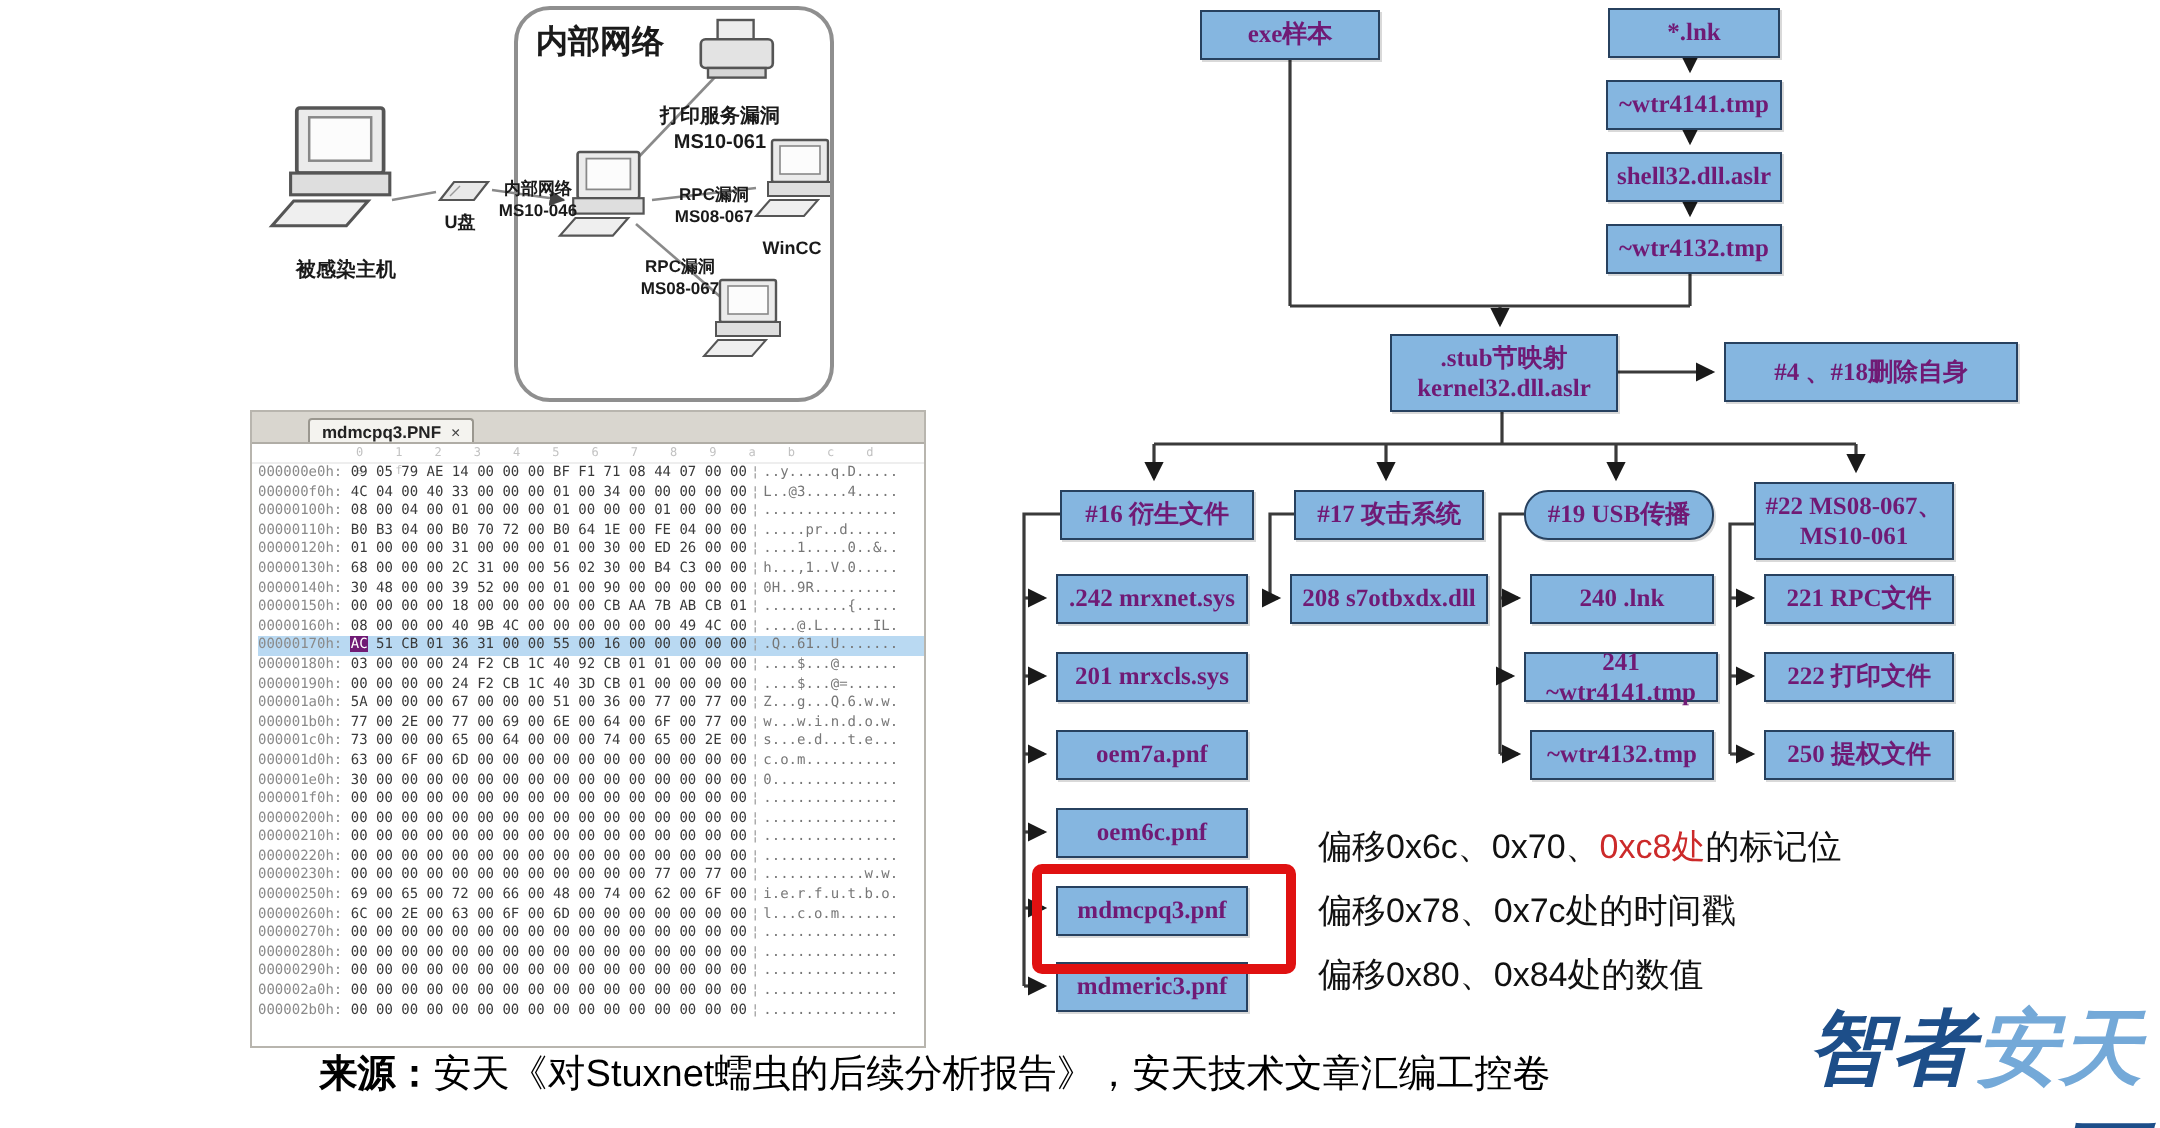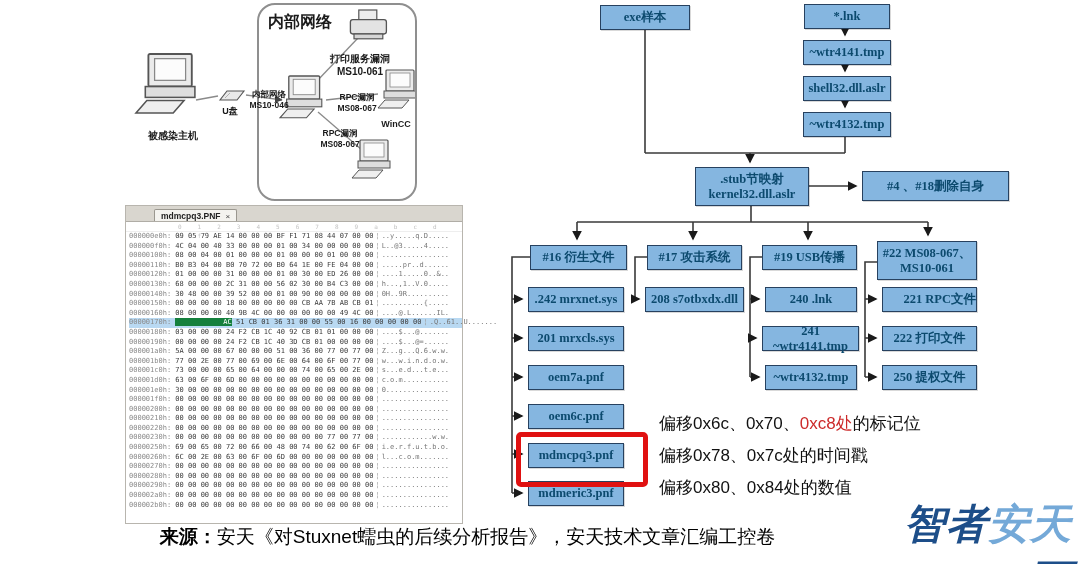--- a/index.html
+++ b/index.html
@@ -32,28 +32,28 @@
   #hexruler{font-family:"DejaVu Sans Mono",monospace;font-size:6px;color:#c2c2c2;
         padding-left:52px;letter-spacing:6.2px;height:9px;line-height:9px;border-bottom:1px solid #eee;}
   #hexbody{padding-left:3px;}
   .hexrow{font-family:"DejaVu Sans Mono",monospace;font-size:7px;line-height:9.6px;
         white-space:pre;color:#3a3a3a;}
   .hexrow .off{color:#8a8a8a;}
   .hexrow .bytes{color:#3a3a3a;}
   .hexrow .sep{color:#999;margin:0 2px;}
   .hexrow .asc{color:#777;}
   .hexrow.hl{background:#b9d9f2;}
-  .hexrow .selbyte{background:#15803d;color:#fff;padding-left:48px;}
+  .hexrow .selbyte{background:#701a75;color:#fff;}
 
   
   #flow-svg{position:absolute;left:0;top:0;width:1080px;height:564px;pointer-events:none;}
   .flow-box{position:absolute;background:#85b6e0;border:1.6px solid #27415f;
         display:flex;flex-direction:column;align-items:center;justify-content:center;
         font-family:"Liberation Serif","DejaVu Sans",serif;font-weight:600;
-        font-size:12.5px;color:#0c4a6e;text-align:center;line-height:1.15;
+        font-size:12.5px;color:#701a75;text-align:center;line-height:1.15;
         box-shadow:1px 1px 0 rgba(0,0,0,0.15);}
   #red-box{position:absolute;left:516px;top:432px;width:122px;height:45px;
         border:5px solid #e01111;border-radius:5px;}
 
   
   #annos{position:absolute;left:659px;top:408px;width:300px;
         font-size:17px;font-weight:500;color:#111;line-height:32px;}
   #annos .red{color:#cc2a2a;}
 
   
@@ -239,21 +239,21 @@
       </div>
       <div class="flow-box" style="left: 862px; top: 171px; width: 145px; height: 28px;">
         <div>#4 、#18删除自身</div>
       </div>
       <div class="flow-box" style="left: 530px; top: 245px; width: 95px; height: 23px;">
         <div>#16 衍生文件</div>
       </div>
       <div class="flow-box" style="left: 647px; top: 245px; width: 93px; height: 23px;">
         <div>#17 攻击系统</div>
       </div>
-      <div class="flow-box" style="left: 762px; top: 245px; width: 93px; height: 23px;">
+      <div class="flow-box" style="left: 762px; top: 245px; width: 93px; height: 23px; border-radius: 12px;">
         <div>#19 USB传播</div>
       </div>
       <div class="flow-box" style="left: 877px; top: 241px; width: 98px; height: 37px;">
         <div>#22 MS08-067、</div>
         <div>MS10-061</div>
       </div>
       <div class="flow-box" style="left: 528px; top: 287px; width: 94px; height: 23px;">
         <div>.242 mrxnet.sys</div>
       </div>
       <div class="flow-box" style="left: 528px; top: 326px; width: 94px; height: 23px;">
@@ -276,21 +276,21 @@
       </div>
       <div class="flow-box" style="left: 765px; top: 287px; width: 90px; height: 23px;">
         <div>240 .lnk</div>
       </div>
       <div class="flow-box" style="left: 762px; top: 326px; width: 95px; height: 23px;">
         <div>241 ~wtr4141.tmp</div>
       </div>
       <div class="flow-box" style="left: 765px; top: 365px; width: 90px; height: 23px;">
         <div>~wtr4132.tmp</div>
       </div>
-      <div class="flow-box" style="left: 882px; top: 287px; width: 93px; height: 23px; align-items: flex-end;">
+      <div class="flow-box" style="left: 882px; top: 287px; width: 93px; height: 23px;">
         <div>221 RPC文件</div>
       </div>
       <div class="flow-box" style="left: 882px; top: 326px; width: 93px; height: 23px;">
         <div>222 打印文件</div>
       </div>
       <div class="flow-box" style="left: 882px; top: 365px; width: 93px; height: 23px;">
         <div>250 提权文件</div>
       </div>
     </div>
 

